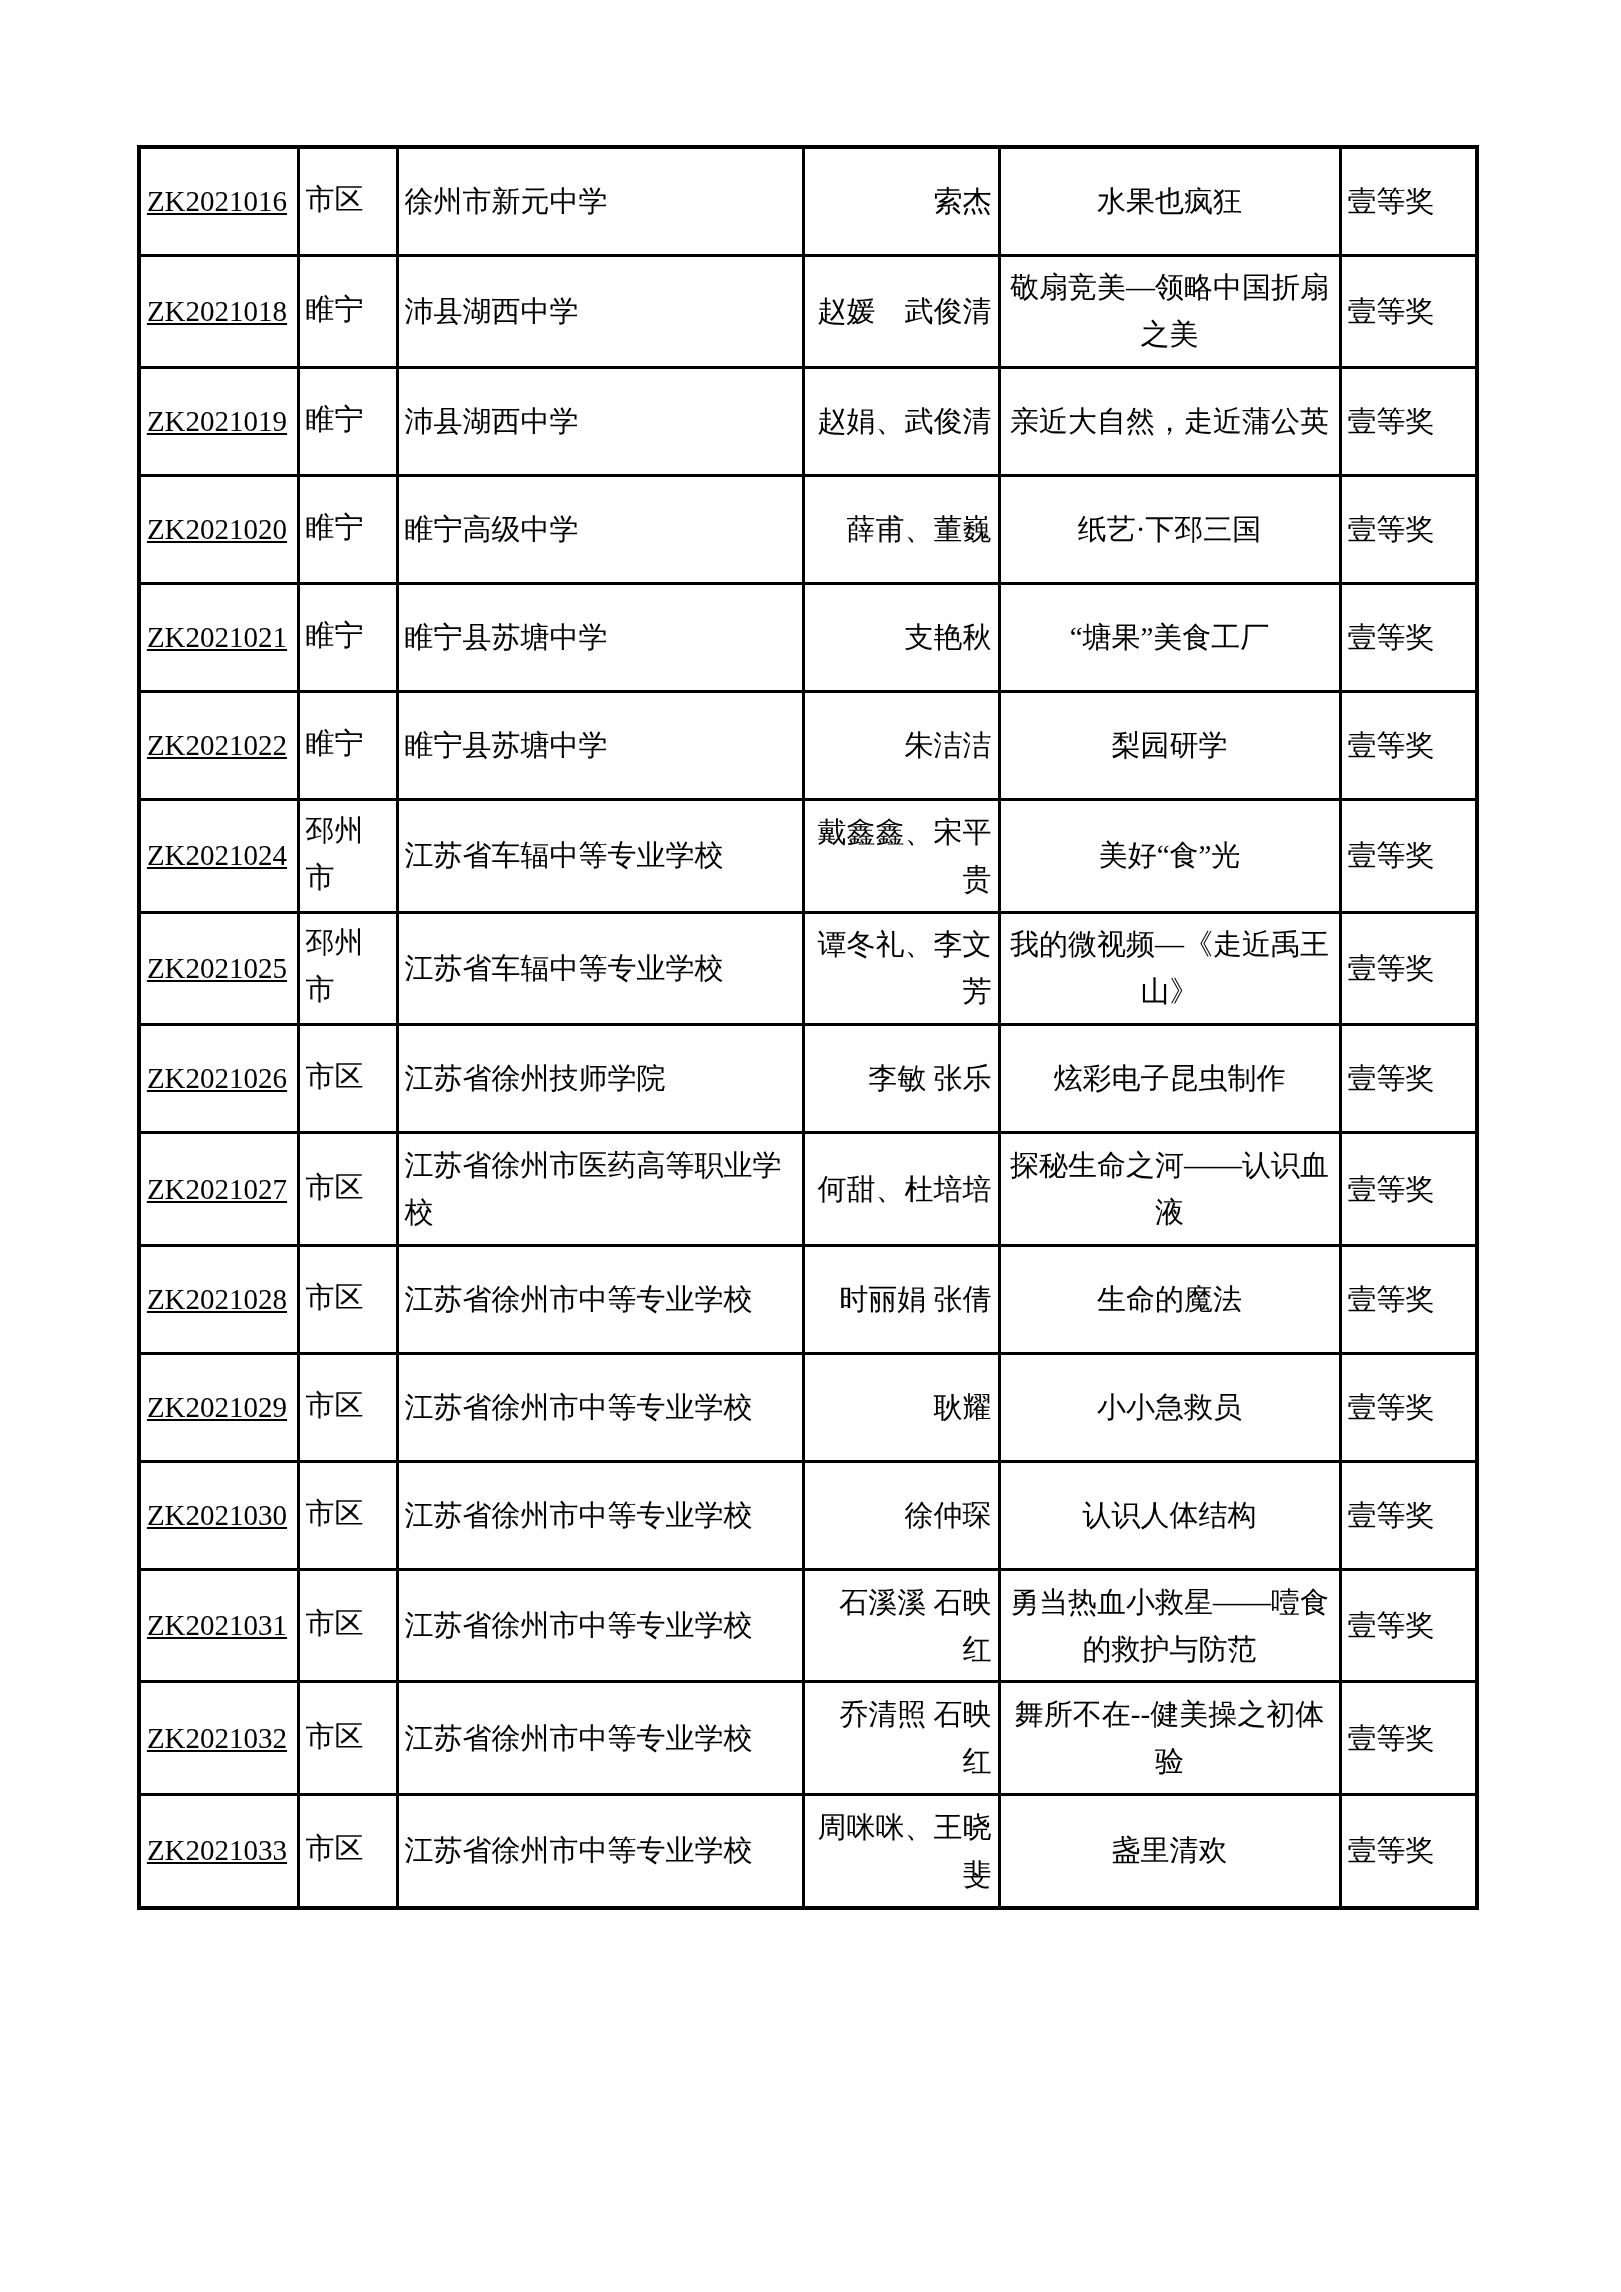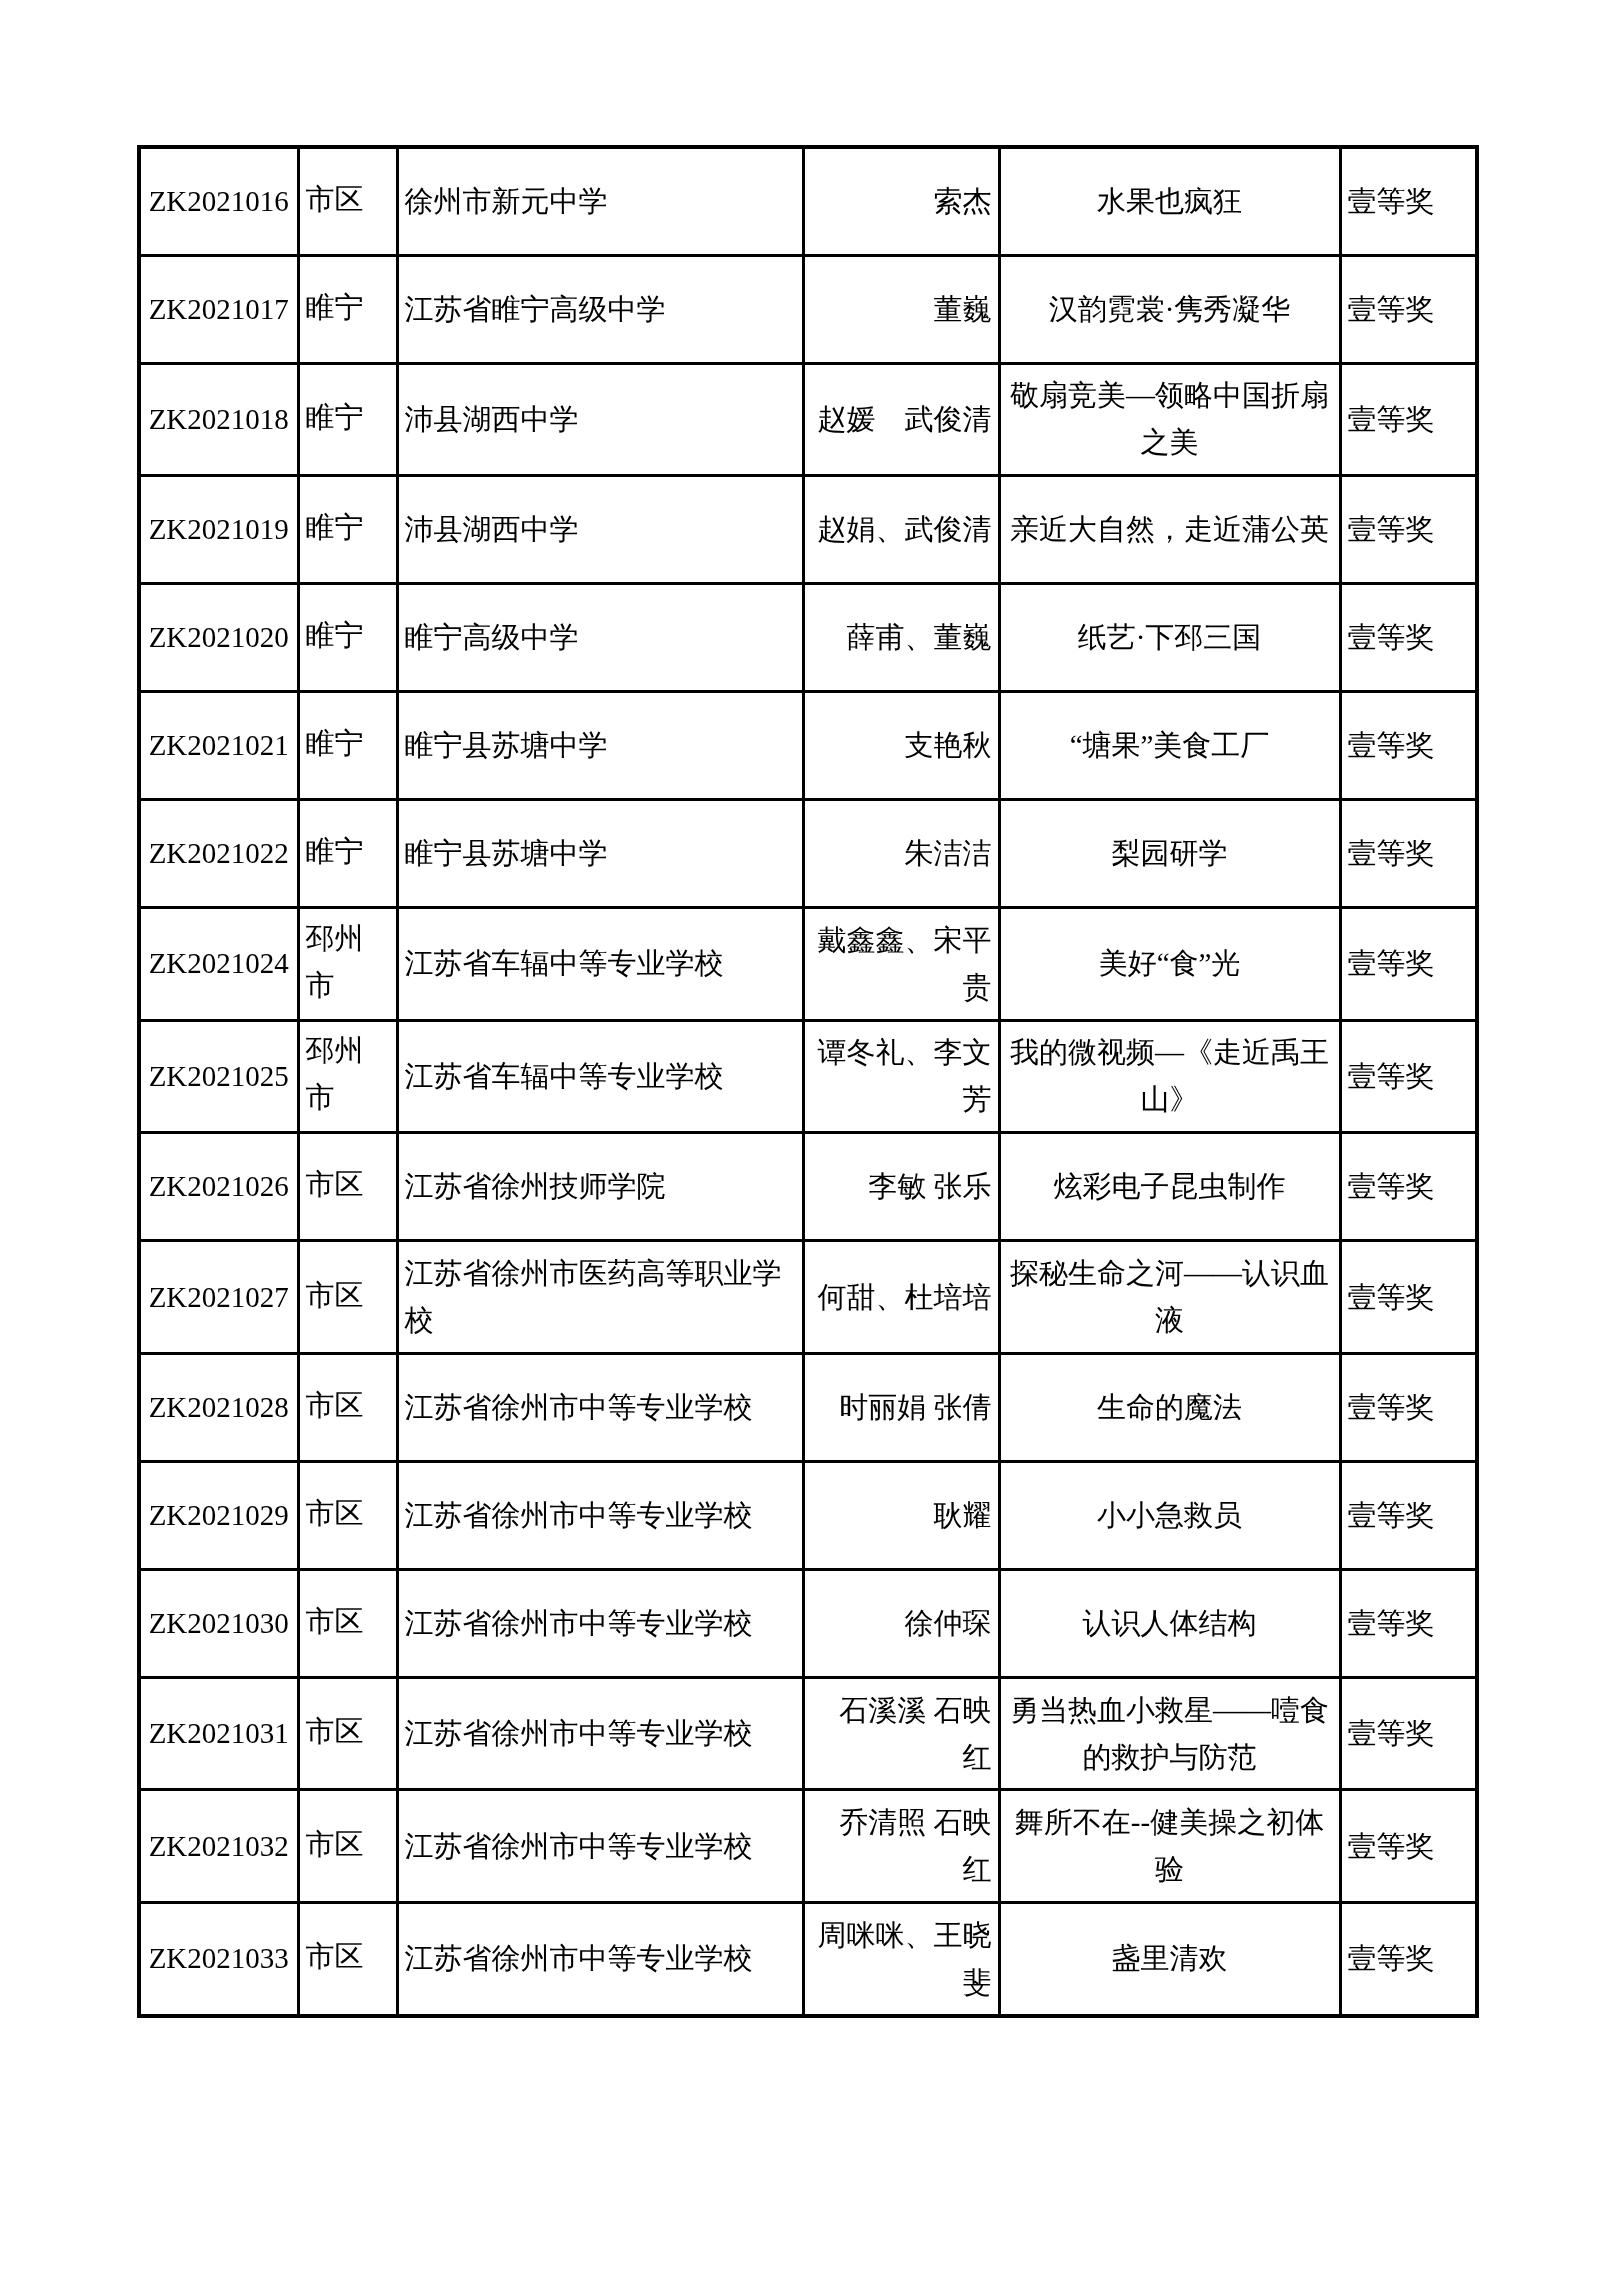--- a/index.html
+++ b/index.html
@@ -34,21 +34,21 @@
   }
   table.awards td {
     border: 3.9px solid #000;
     font-size: 29px;
     line-height: 47px;
     vertical-align: middle;
     padding: 7.8px 5.9px;
     overflow: hidden;
     word-break: break-all;
   }
-  td.cell-id       { text-align: center; padding-left: 2px; padding-right: 2px; }
+  td.cell-id       { text-align: left; padding-left: 2px; padding-right: 2px; text-decoration: underline; }
   td.cell-district { text-align: left; font-family: Liberation Mono, monospace; }
   td.cell-school   { text-align: left; }
   td.cell-authors  { text-align: right; }
   td.cell-title    { text-align: center; padding-left: 3.9px; padding-right: 3.9px; margin-left: 20px; }
   td.cell-award    { text-align: left; }
 </style>
 </head>
 <body>
 
 <div class="page">
@@ -61,28 +61,20 @@
       <col style="width:341px">
       <col style="width:137px">
     </colgroup>
     <tbody>
         <tr>
           <td class="cell-id">ZK2021016</td>
           <td class="cell-district">市区</td>
           <td class="cell-school">徐州市新元中学</td>
           <td class="cell-authors">索杰</td>
           <td class="cell-title">水果也疯狂</td>
-          <td class="cell-award">壹等奖</td>
-        </tr>
-        <tr>
-          <td class="cell-id">ZK2021017</td>
-          <td class="cell-district">睢宁</td>
-          <td class="cell-school">江苏省睢宁高级中学</td>
-          <td class="cell-authors">董巍</td>
-          <td class="cell-title">汉韵霓裳·隽秀凝华</td>
           <td class="cell-award">壹等奖</td>
         </tr>
         <tr>
           <td class="cell-id">ZK2021018</td>
           <td class="cell-district">睢宁</td>
           <td class="cell-school">沛县湖西中学</td>
           <td class="cell-authors">赵媛　武俊清</td>
           <td class="cell-title">敬扇竞美—领略中国折扇之美</td>
           <td class="cell-award">壹等奖</td>
         </tr>

